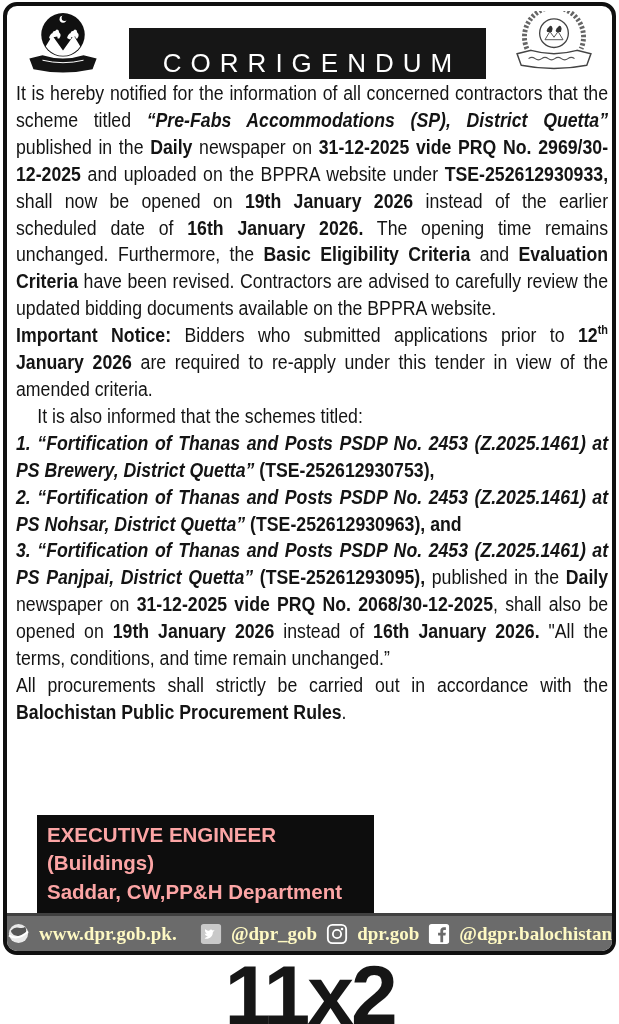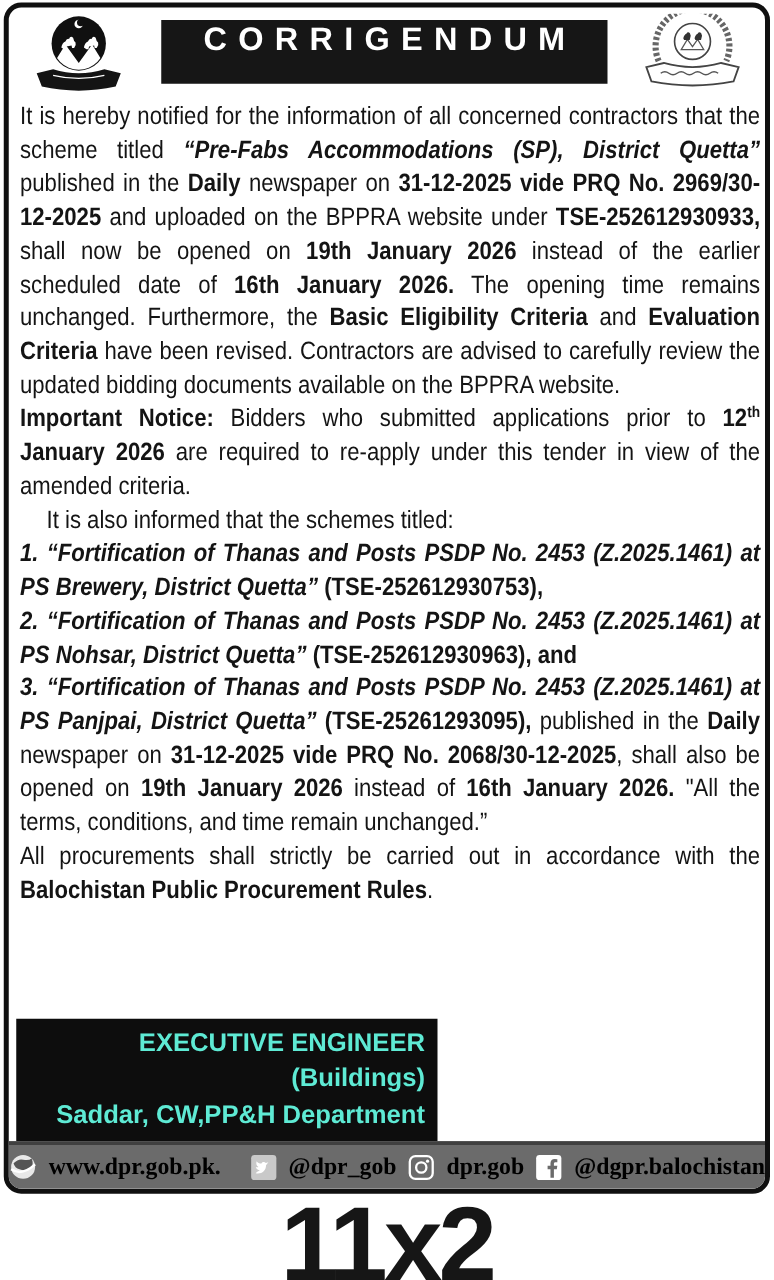--- a/index.html
+++ b/index.html
@@ -6,44 +6,44 @@
   body{width:619px;height:1024px;font-family:"Liberation Sans",sans-serif;color:#111;}
   .sheet{position:relative;width:619px;height:1024px;background:#fff;overflow:hidden;}
 
   .notice{position:absolute;left:3px;top:2px;width:613px;height:953px;
     border:4px solid #101010;border-radius:14px;box-sizing:border-box;
     overflow:hidden;display:flex;flex-direction:column;background:#fff;}
 
   
   .header{display:flex;align-items:flex-start;padding:5px 6px 0 6px;height:66px;flex:0 0 auto;}
   .emblem{flex:0 0 auto;}
-  .banner{flex:1 1 auto;margin:5px 16px 0 16px;background:#161616;color:#fff;
-    height:51px;display:flex;align-items:flex-start;justify-content:center;
-    font-size:26px;font-weight:bold;letter-spacing:9px;text-indent:9px;}
+  .banner{flex:1 1 auto;margin:17px 16px 0 16px;background:#161616;color:#fff;
+    height:51px;display:flex;align-items:flex-end;justify-content:center;
+    font-size:26px;font-weight:normal;letter-spacing:9px;text-indent:9px;}
 
   
   .body-wrap{flex:1 1 auto;padding:3px 0 0 9px;overflow:hidden;}
   .body-text{width:669px;transform:scaleX(0.885);transform-origin:0 0;
     font-size:20px;line-height:26.9px;text-align:justify;color:#141414;}
   .body-text p{margin:0;}
   .b{font-weight:bold;}
   .i{font-style:italic;}
   .indent{text-indent:24px;}
   sup{font-size:0.62em;vertical-align:super;line-height:0;}
 
   
   .bottom{flex:0 0 auto;display:flex;justify-content:space-between;align-items:flex-end;padding-left:6px;}
   .prq{font-weight:bold;font-size:28px;letter-spacing:-0.5px;padding:0 4px 3px 2px;white-space:nowrap;}
-  .sig-box{background:#0d0d0d;color:#5eead4;text-align:right;font-weight:bold;
-    font-size:20.5px;line-height:1.38;padding:6px 10px 7px 10px;width:337px;box-sizing:border-box;}
+  .sig-box{background:#0d0d0d;color:#fca5a5;text-align:left;font-weight:bold;
+    font-size:20.5px;line-height:1.38;padding:6px 10px 7px 10px;width:337px;box-sizing:border-box;margin-left:24px;}
 
   
   .footer{flex:0 0 auto;height:35px;background:#6b6b6b;border-top:3px solid #404040;
     display:flex;align-items:center;justify-content:space-between;gap:9px;
-    color:#000000;font-family:"Liberation Serif",serif;font-weight:bold;font-size:19px;white-space:nowrap;}
+    color:#fef9c3;font-family:"Liberation Serif",serif;font-weight:bold;font-size:19px;white-space:nowrap;}
   .footer .sp{display:inline-block;width:14px;}
   .ficon{flex:0 0 auto;display:block;}
 
   
   .ad-size{position:absolute;top:953px;left:0;width:100%;text-align:center;
     font-size:84px;font-weight:bold;letter-spacing:-3px;line-height:1;color:#161616;}
 </style>
 </head>
 <body>
 

